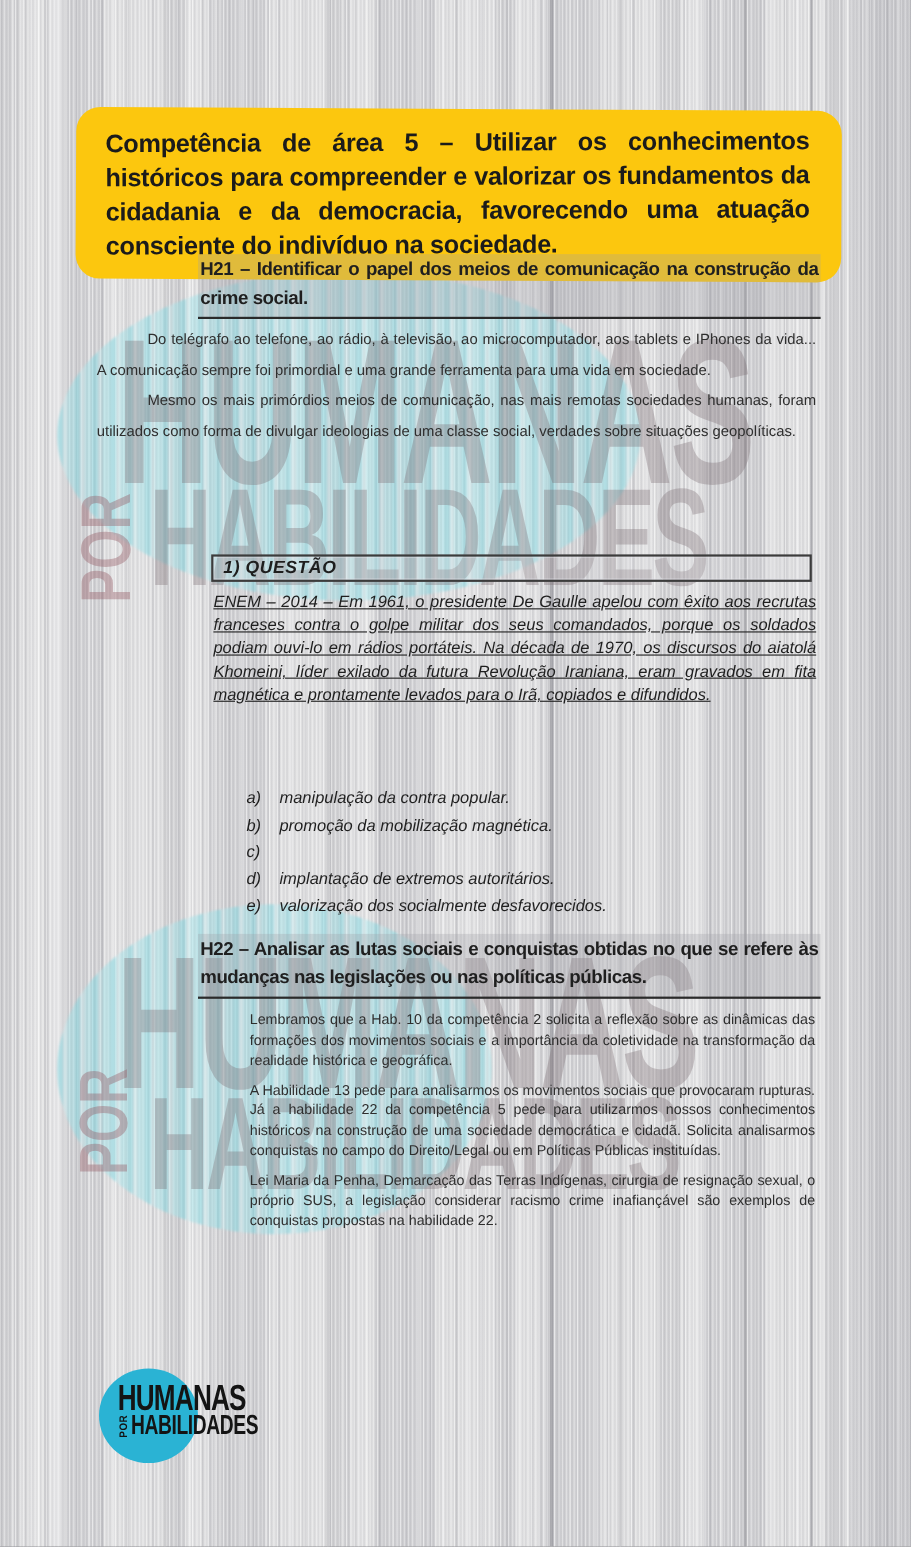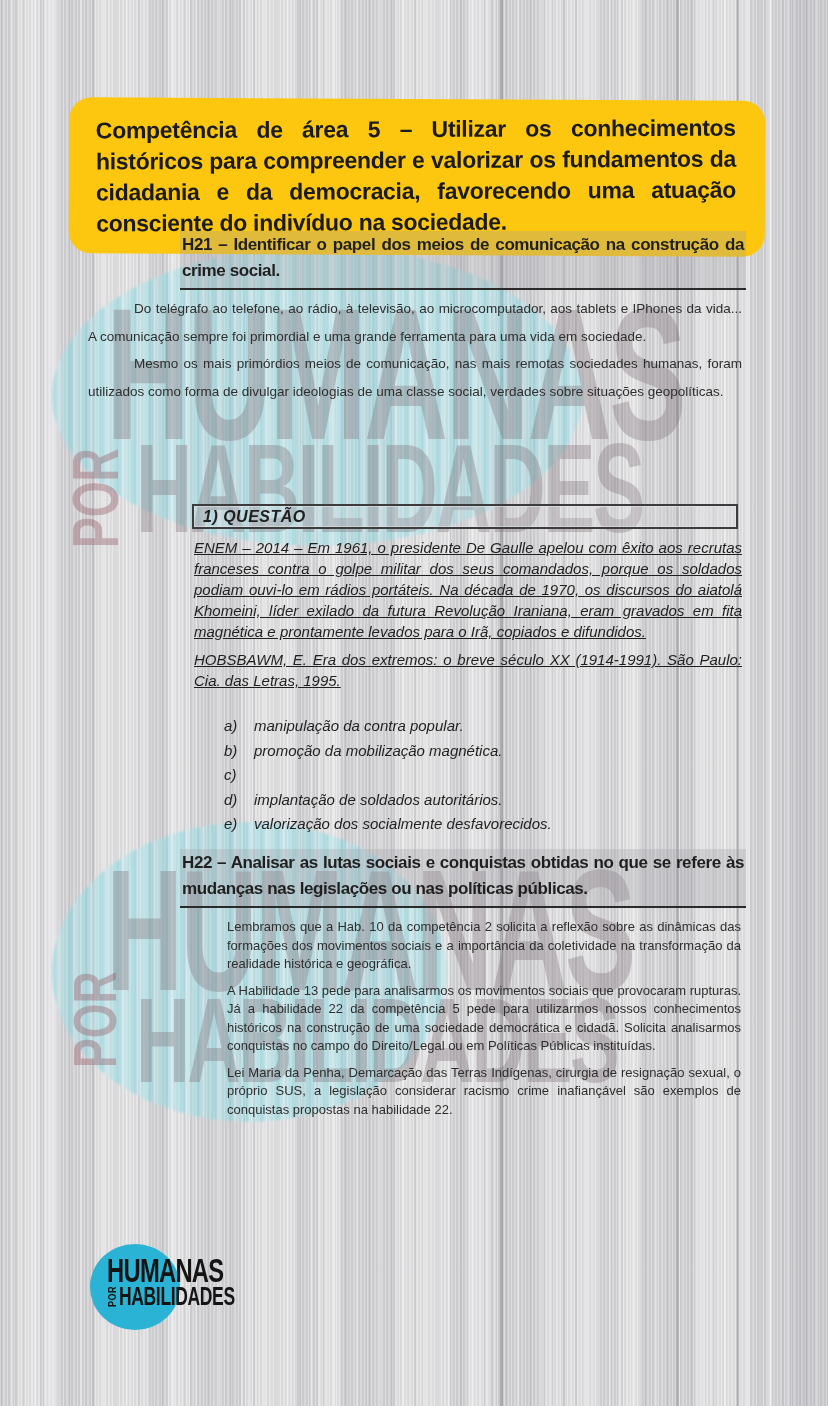--- a/index.html
+++ b/index.html
@@ -179,38 +179,37 @@
       <p>Do telégrafo ao telefone, ao rádio, à televisão, ao microcomputador, aos tablets e IPhones da vida... A comunicação sempre foi primordial e uma grande ferramenta para uma vida em sociedade.</p>
       <p>Mesmo os mais primórdios meios de comunicação, nas mais remotas sociedades humanas, foram utilizados como forma de divulgar ideologias de uma classe social, verdades sobre situações geopolíticas.</p>
     </div>
 
     <div class="qbox">
       <div class="qbox-label">1) QUESTÃO</div>
     </div>
 
     <div class="question">
       <p>ENEM – 2014 – Em 1961, o presidente De Gaulle apelou com êxito aos recrutas franceses contra o golpe militar dos seus comandados, porque os soldados podiam ouvi-lo em rádios portáteis. Na década de 1970, os discursos do aiatolá Khomeini, líder exilado da futura Revolução Iraniana, eram gravados em fita magnética e prontamente levados para o Irã, copiados e difundidos.</p>
-      <p>HOBSBAWM, E. Era dos extremos: o breve século XX (1914-1991). São Paulo: Cia. das Letras, 1995.</p>
     </div>
 
     <div class="options">
       <div class="option">
         <span class="letter">a)</span>
         <span>manipulação da contra popular.</span>
       </div>
       <div class="option">
         <span class="letter">b)</span>
         <span>promoção da mobilização magnética.</span>
       </div>
       <div class="option">
         <span class="letter">c)</span>
       </div>
       <div class="option">
         <span class="letter">d)</span>
-        <span>implantação de soldados autoritários.</span>
+        <span>implantação de extremos autoritários.</span>
       </div>
       <div class="option">
         <span class="letter">e)</span>
         <span>valorização dos socialmente desfavorecidos.</span>
       </div>
     </div>
 
     <div class="habilidade-heading h22">H22 – Analisar as lutas sociais e conquistas obtidas no que se refere às mudanças nas legislações ou nas políticas públicas.</div>
 
     <div class="body2">

